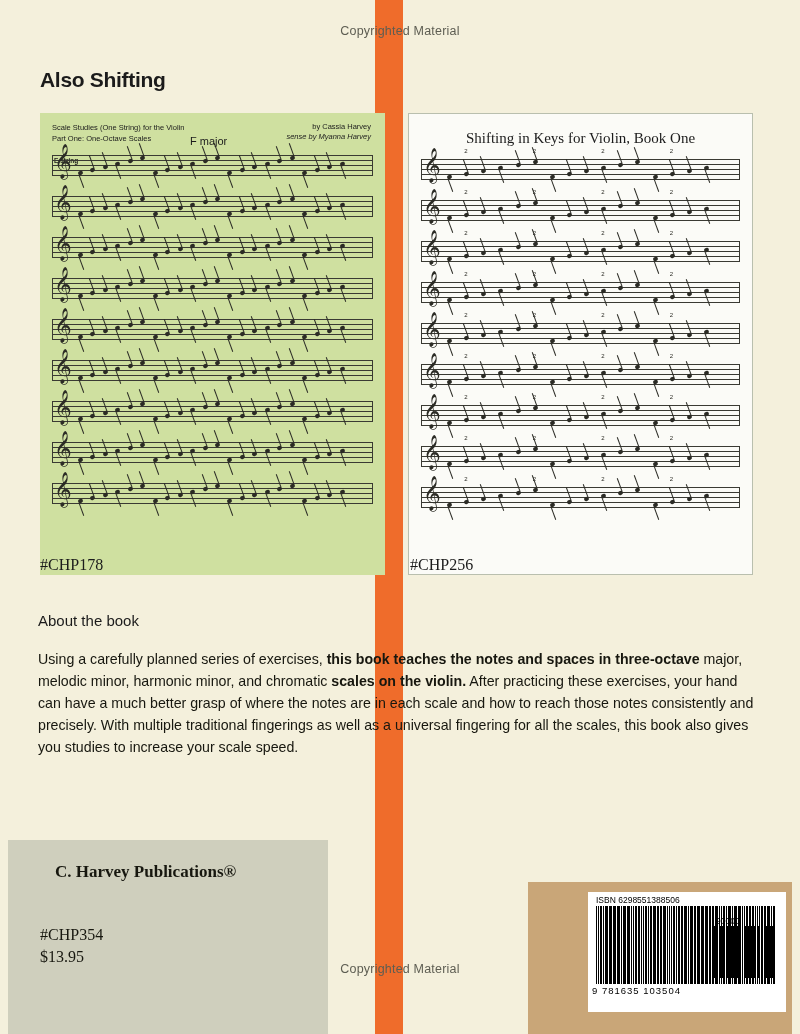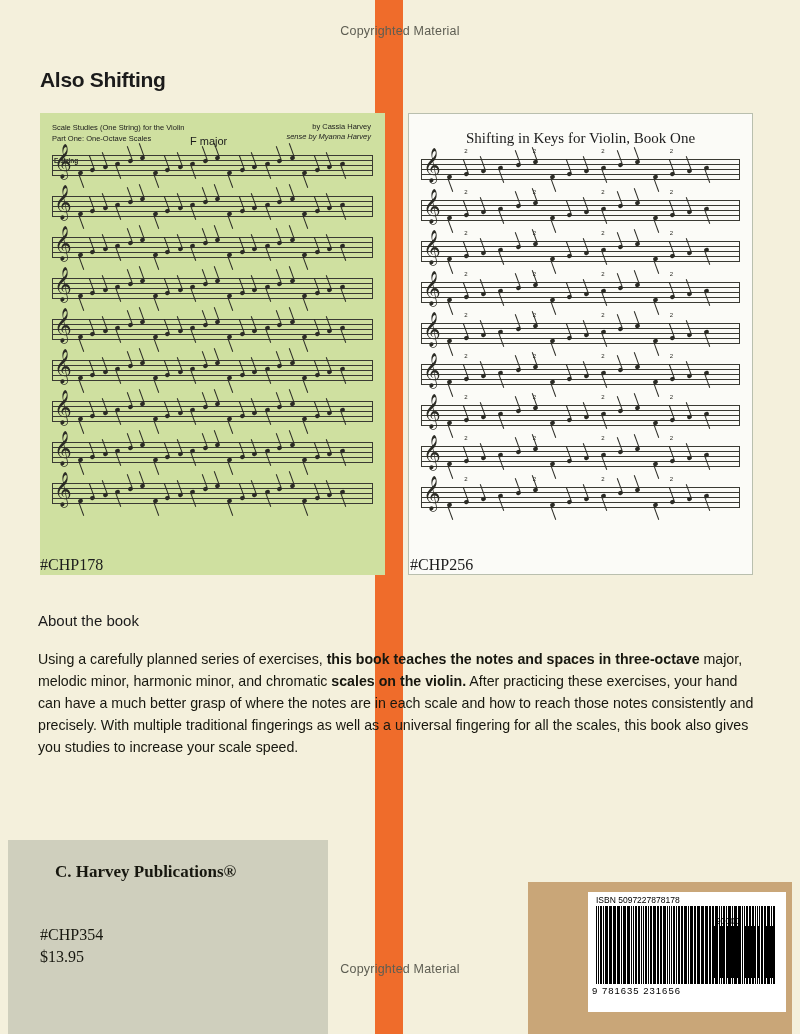--- a/index.html
+++ b/index.html
@@ -1581,21 +1581,21 @@
     <p id="about-p2"><span>Using a carefully planned series of exercises, </span><b>this book teaches the notes and spaces in three-octave</b><span> major, melodic minor, harmonic minor, and chromatic </span><b>scales on the violin.</b><span> After practicing these exercises, your hand can have a much better grasp of where the notes are in each scale and how to reach those notes consistently and precisely. With multiple traditional fingerings as well as a universal fingering for all the scales, this book also gives you studies to increase your scale speed.</span></p>
   </div>
 
   <div class="pub-box"></div>
   <div class="pub-name">C. Harvey Publications®</div>
   <div class="pub-code">#CHP354</div>
   <div class="pub-price">$13.95</div>
 
   <div class="barcode-panel"></div>
   <div class="barcode-white"></div>
-  <div class="isbn-text">ISBN 5097227878178</div>
+  <div class="isbn-text">ISBN 6298551388506</div>
   <div class="barcode-90000">90000</div>
   <div class="bars" id="bars-main">
       <span style="width: 1px; height: 78px;"></span>
       <span style="width: 1px; height: 78px;"></span>
       <span style="width: 2px; height: 78px;"></span>
       <span style="width: 1px; height: 78px;"></span>
       <span style="width: 3px; height: 78px;"></span>
       <span style="width: 3px; height: 78px;"></span>
       <span style="width: 3px; height: 78px;"></span>
       <span style="width: 3px; height: 78px;"></span>
@@ -1669,16 +1669,16 @@
       <span style="width: 3px; height: 52px;"></span>
       <span style="width: 1px; height: 52px;"></span>
       <span style="width: 3px; height: 52px;"></span>
       <span style="width: 3px; height: 52px;"></span>
       <span style="width: 2px; height: 52px;"></span>
       <span style="width: 1px; height: 52px;"></span>
       <span style="width: 3px; height: 52px;"></span>
       <span style="width: 3px; height: 52px;"></span>
       <span style="width: 1px; height: 52px;"></span>
     </div>
-  <div class="isbn-digits">9 781635 231656</div>
+  <div class="isbn-digits">9 781635 103504</div>
 
   <div class="copyright-bottom">Copyrighted Material</div>
 </div>
 
 </body></html>

